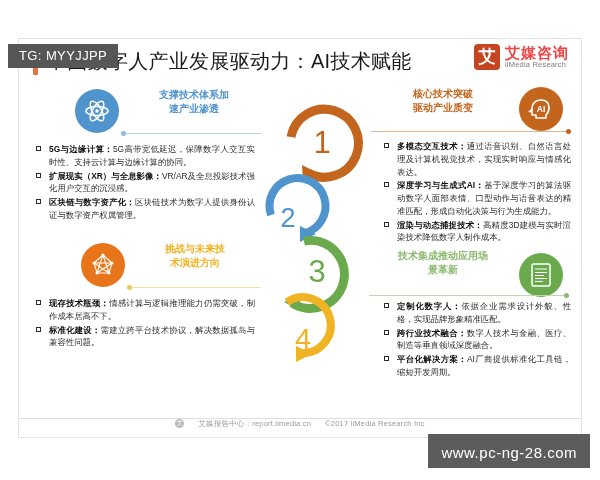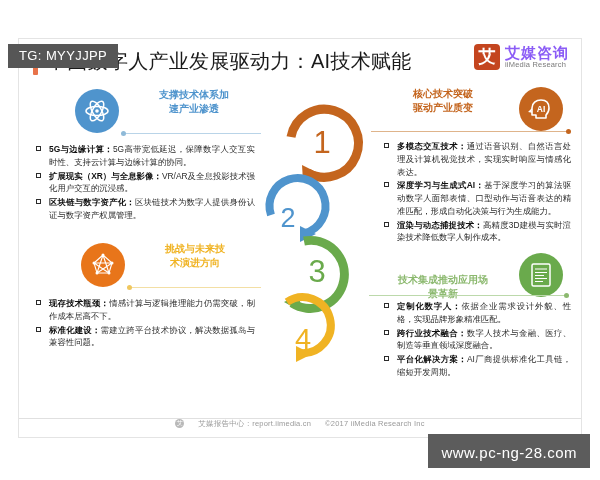--- a/index.html
+++ b/index.html
@@ -51,21 +51,21 @@
   .logo{
     position:absolute;right:12px;top:5px;
     display:flex;align-items:center;gap:5px;
   }
   .logo-mark{
     width:26px;height:26px;background:#c4451f;border-radius:4px;
     color:#fff;font-size:17px;line-height:26px;text-align:center;
     font-weight:700;
   }
   .logo-txt{line-height:1.05;}
-  .logo-cn{font-size:15px;color:#8b5cf6;font-weight:700;letter-spacing:1px;}
+  .logo-cn{font-size:15px;color:#ef4444;font-weight:700;letter-spacing:1px;}
   .logo-en{font-size:7.5px;color:#7a7a7a;letter-spacing:.2px;margin-top:1px;}
 
   
   .body{position:relative;height:336px;}
 
   
   .arrows{
     position:absolute;left:241px;top:2px;width:120px;height:330px;
   }
   .arrows svg{display:block;}
@@ -126,21 +126,21 @@
   
   #blk1{left:360px;top:0px;width:196px;}
   #blk1 .ico{right:12px;top:2px;background:#c4651e;}
   #blk1 .blk-title{left:0px;top:2px;color:#c4651e;text-align:center;width:128px;}
   #blk1 .rule{left:-8px;top:46px;width:200px;background:#dfb48b;}
   #blk1 .rule .dot{right:0;background:#c4651e;}
   #blk1 .list{margin-top:9px;}
 
   #blk4{left:360px;top:160px;width:196px;}
   #blk4 .ico{right:12px;top:8px;background:#6aaa4c;}
-  #blk4 .blk-title{left:0px;top:4px;color:#8cb96f;text-align:center;width:128px;margin-top:24px;}
+  #blk4 .blk-title{left:0px;top:4px;color:#8cb96f;text-align:center;width:128px;}
   #blk4 .rule{left:-10px;top:50px;width:200px;background:#bcd9ab;}
   #blk4 .rule .dot{right:0;background:#8cb96f;}
   #blk4 .list{margin-top:9px;}
 
   
   .foot{
     position:absolute;left:0;right:0;bottom:0;height:18px;
     border-top:1px solid #e0e0e0;
     display:flex;align-items:flex-start;justify-content:center;gap:14px;
     font-size:7.5px;color:#9a9a9a;

